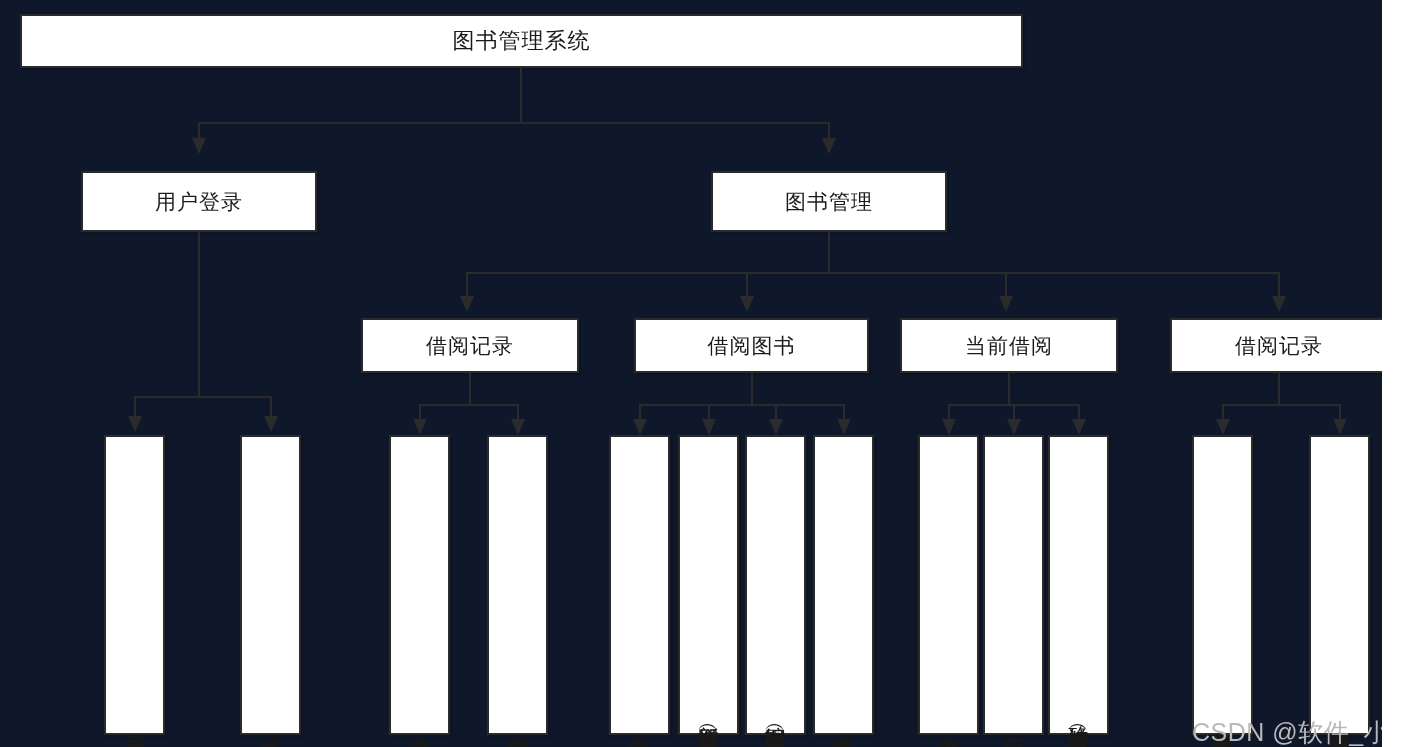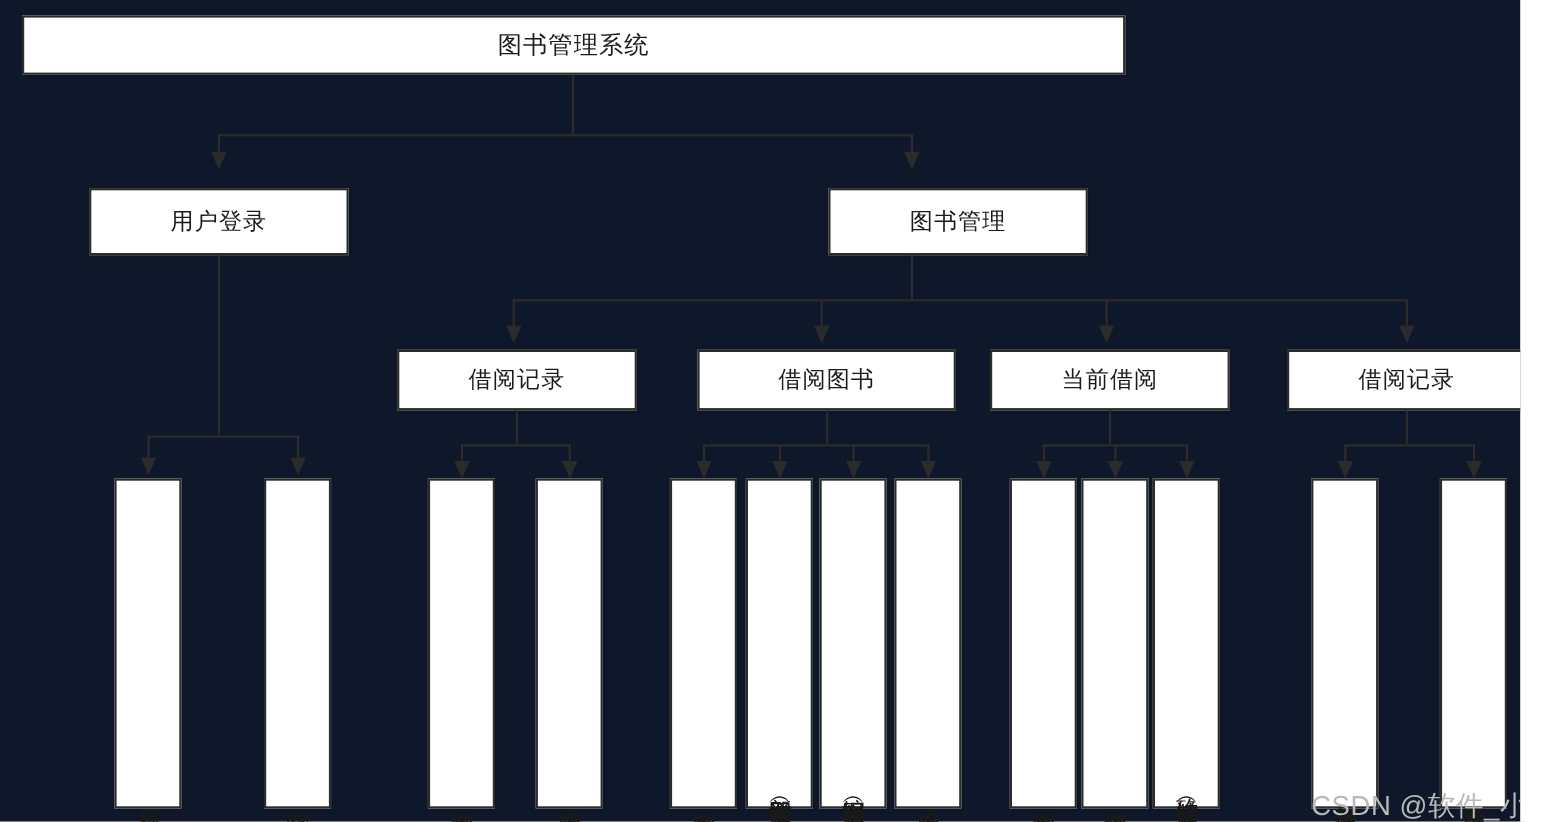--- a/index.html
+++ b/index.html
@@ -85,21 +85,21 @@
   <div class="lineV" style="left:520px; top:68px; height:54px;"></div>
   <div class="lineH" style="left:198px; top:122px; width:632px;"></div>
   <div class="lineV" style="left:198px; top:122px; height:18px;"></div>
   <div class="lineV" style="left:828px; top:122px; height:18px;"></div>
   <div class="arrow" style="left:192px; top:138px;"></div>
   <div class="arrow" style="left:822px; top:138px;"></div>
 
   <div class="node h-label" style="left:81px; top:171px; width:236px; height:61px;">
     <span>用户登录</span>
   </div>
-  <div class="node h-label" style="left:753px; top:171px; width:236px; height:61px;text-align:center;">
+  <div class="node h-label" style="left:711px; top:171px; width:236px; height:61px;text-align:center;">
     <span>图书管理</span>
   </div>
 
   <div class="lineV" style="left:198px; top:232px; height:164px;"></div>
   <div class="lineH" style="left:134px; top:396px; width:136px;"></div>
   <div class="lineV" style="left:134px; top:396px; height:20px;"></div>
   <div class="lineV" style="left:270px; top:396px; height:20px;"></div>
   <div class="arrow" style="left:128px; top:416px;"></div>
   <div class="arrow" style="left:264px; top:416px;"></div>
 

